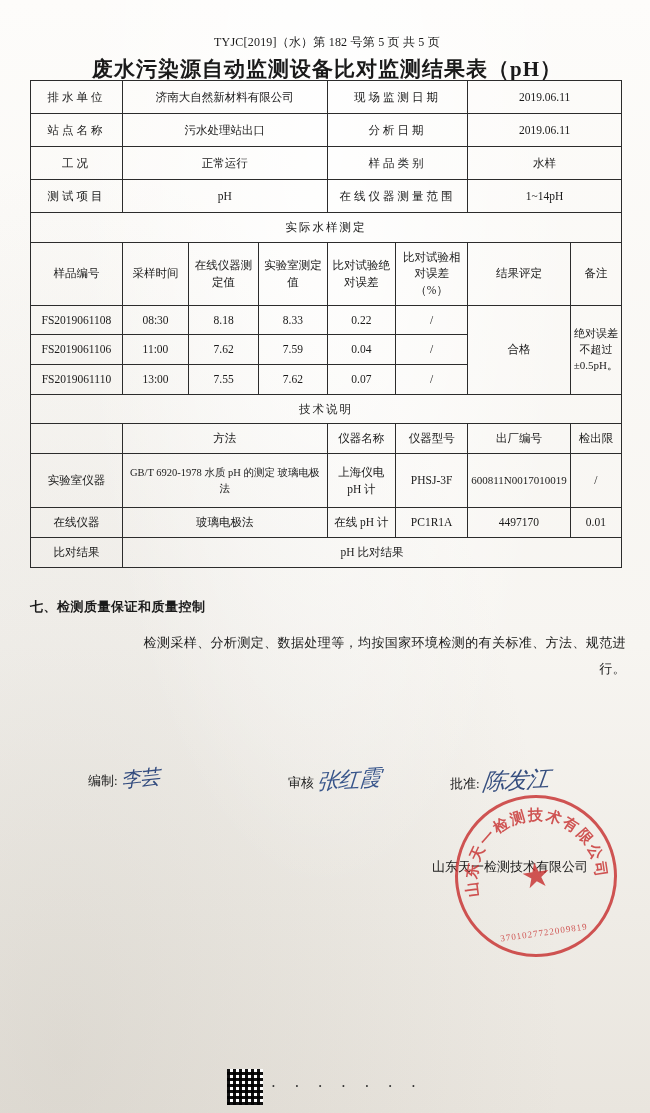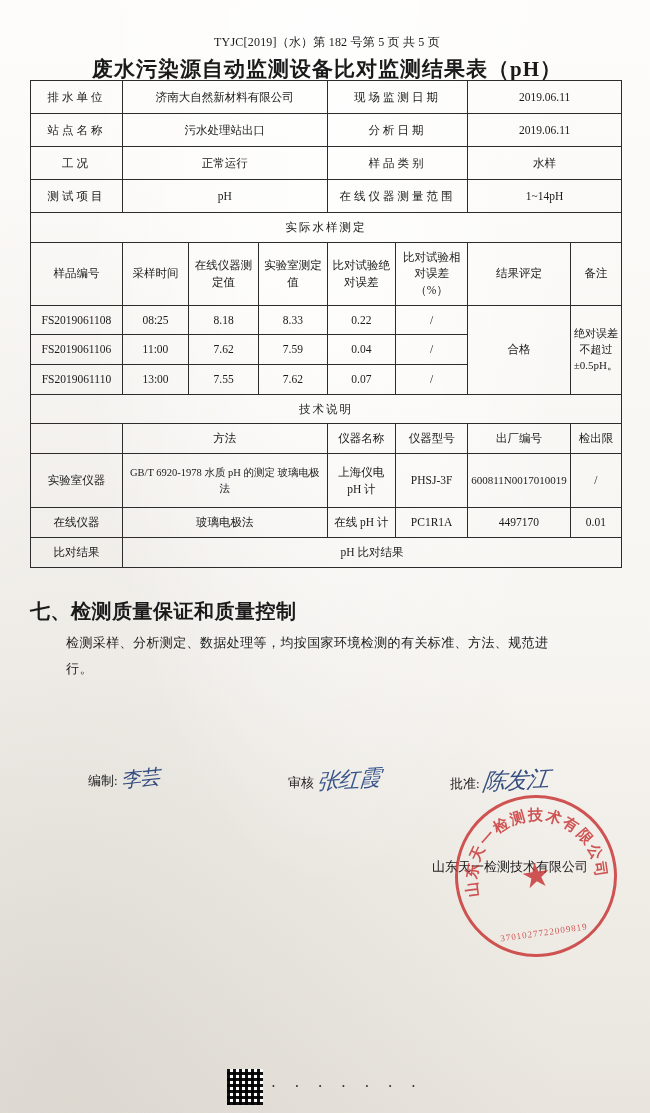--- a/index.html
+++ b/index.html
@@ -78,32 +78,33 @@
   .tech-method {
     font-size: 10.5px;
     line-height: 1.5;
     padding: 4px 6px;
   }
   
   .sec7 {
     position: absolute;
     left: 30px;
     top: 598px;
-    font-size: 20px;
+    font-size: 13px;
     font-weight: bold;
     letter-spacing: 0.5px;
   }
   .sec7-body {
     position: absolute;
     left: 66px;
     top: 630px;
     width: 560px;
     font-size: 13px;
     line-height: 2.0;
     letter-spacing: 0.4px;
+    text-align: right;
   }
   .sec7-body .indent { display: block; }
   
   .sig-row {
     position: absolute;
     top: 765px;
     left: 30px;
     width: 592px;
     font-size: 13px;
   }
@@ -260,21 +261,21 @@
       <td style="width:66px">采样时间</td>
       <td style="width:72px">在线仪器测定值</td>
       <td style="width:70px">实验室测定值</td>
       <td style="width:70px">比对试验绝对误差</td>
       <td style="width:70px">比对试验相对误差（%）</td>
       <td style="width:48px">结果评定</td>
       <td>备注</td>
     </tr>
     <tr>
       <td>FS2019061108</td>
-      <td>08:25</td>
+      <td>08:30</td>
       <td>8.18</td>
       <td>8.33</td>
       <td>0.22</td>
       <td>/</td>
       <td rowspan="3">合格</td>
       <td rowspan="3" class="small">绝对误差不超过±0.5pH。</td>
     </tr>
     <tr>
       <td>FS2019061106</td>
       <td>11:00</td>

